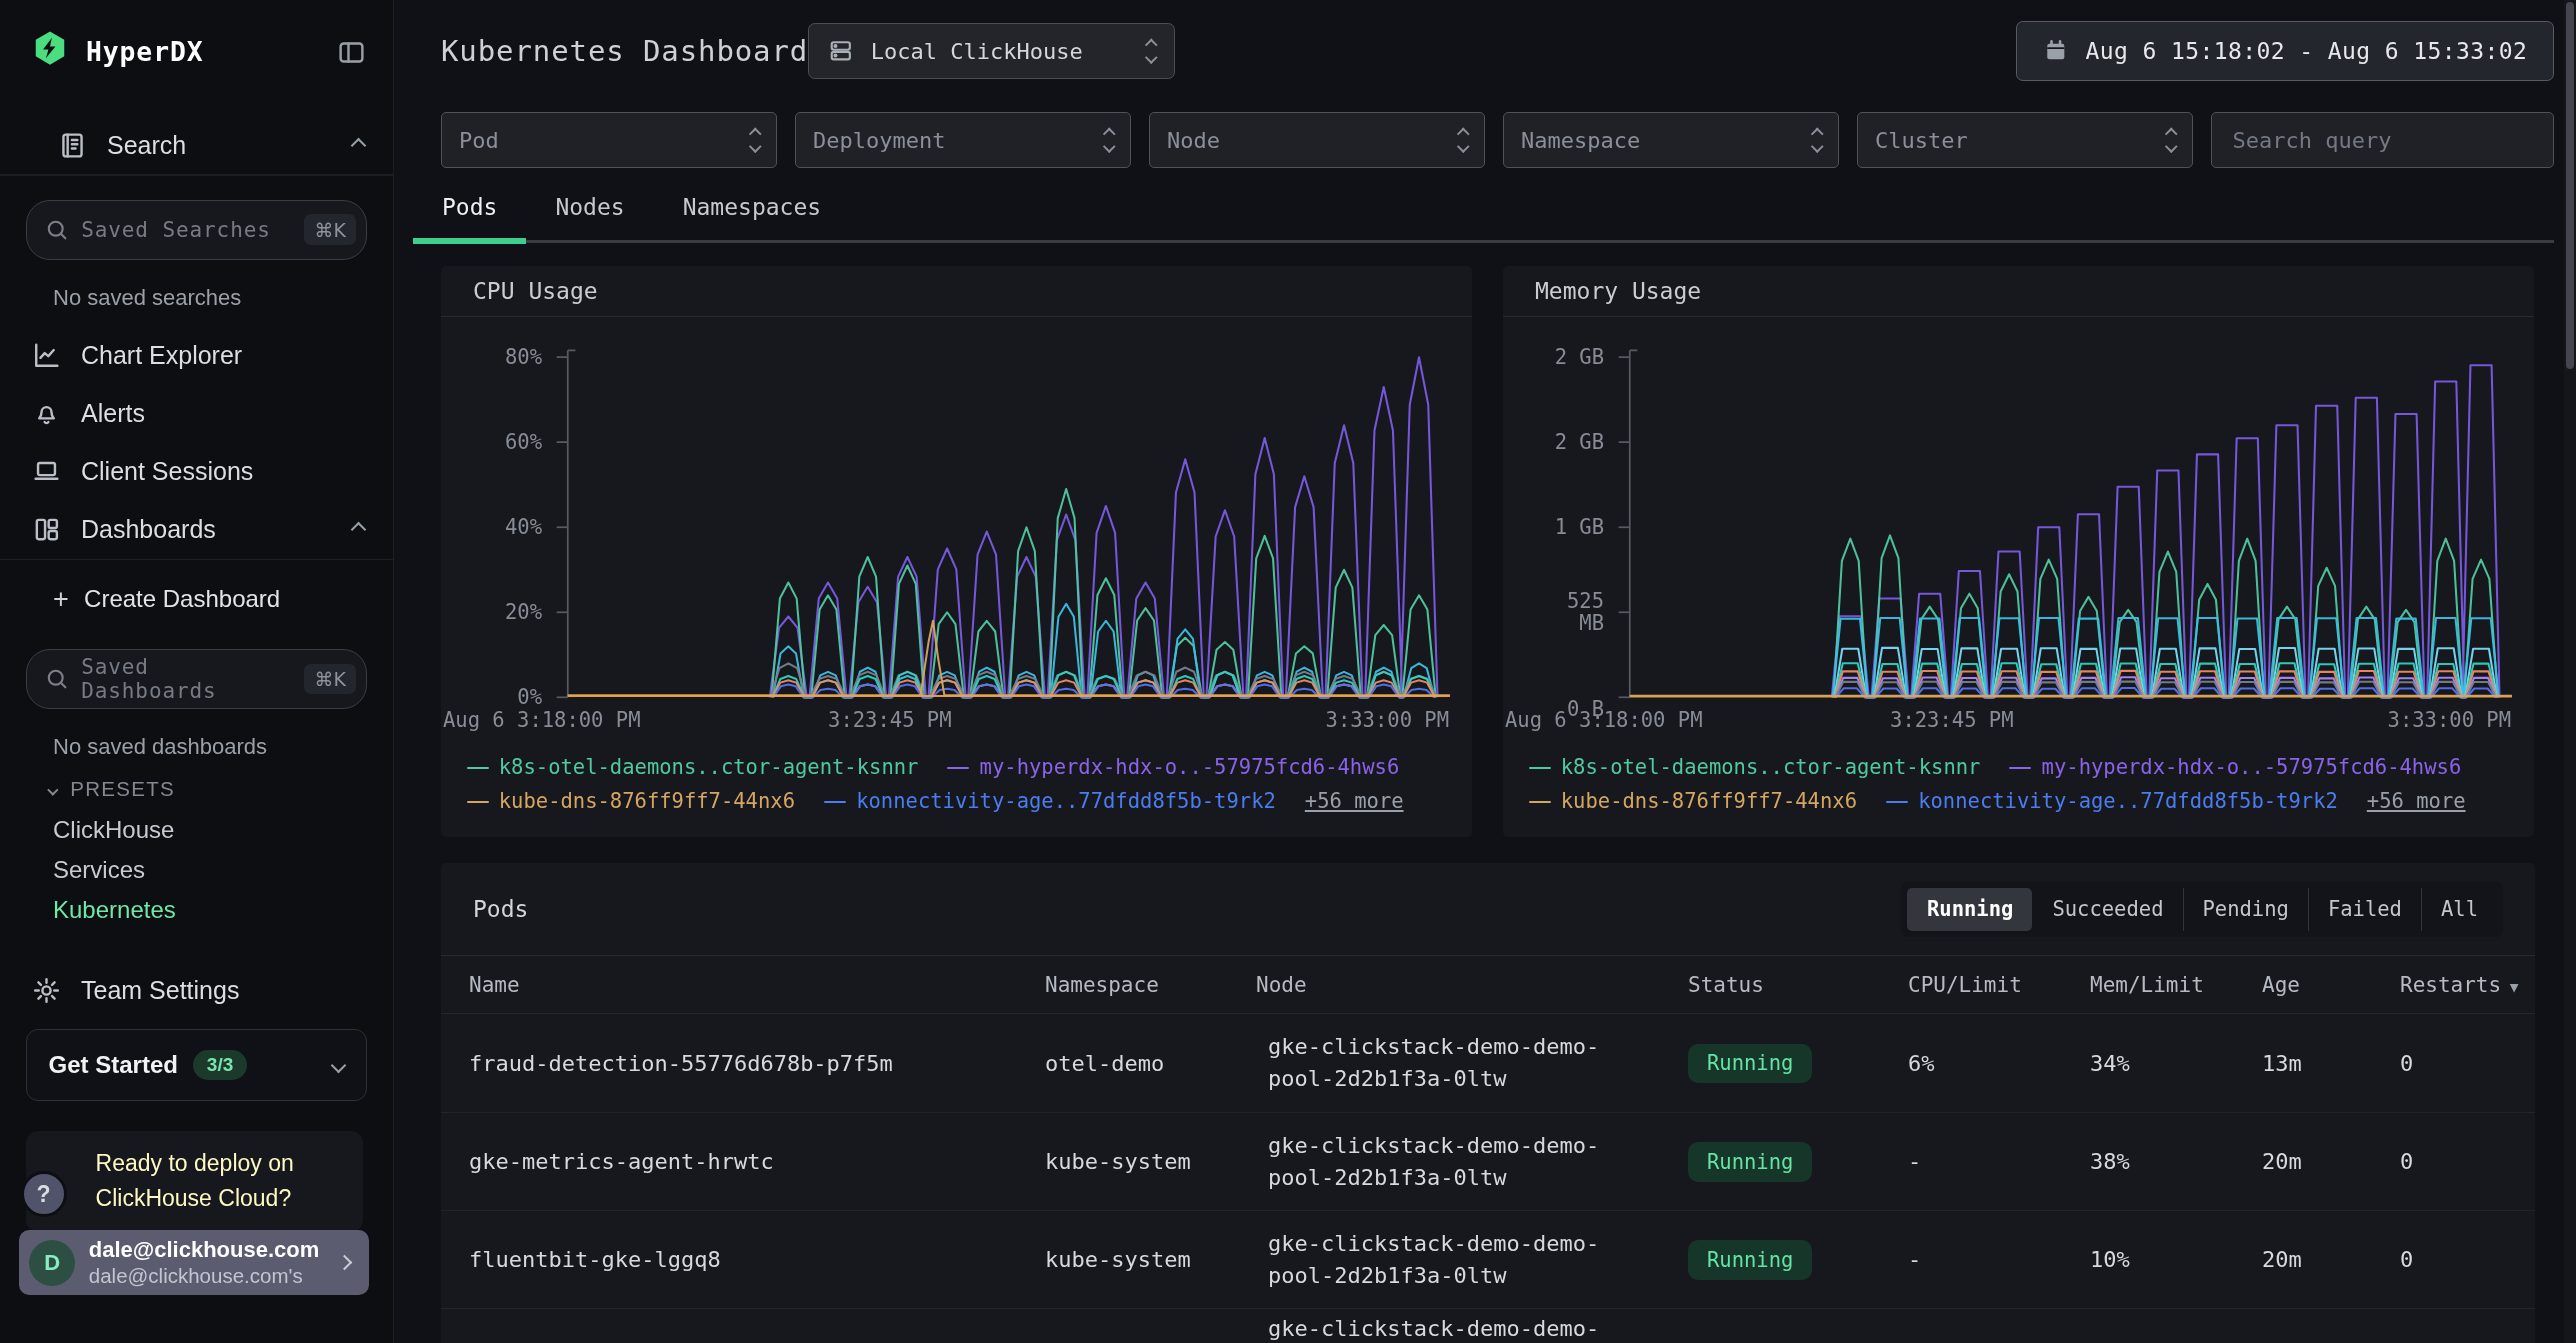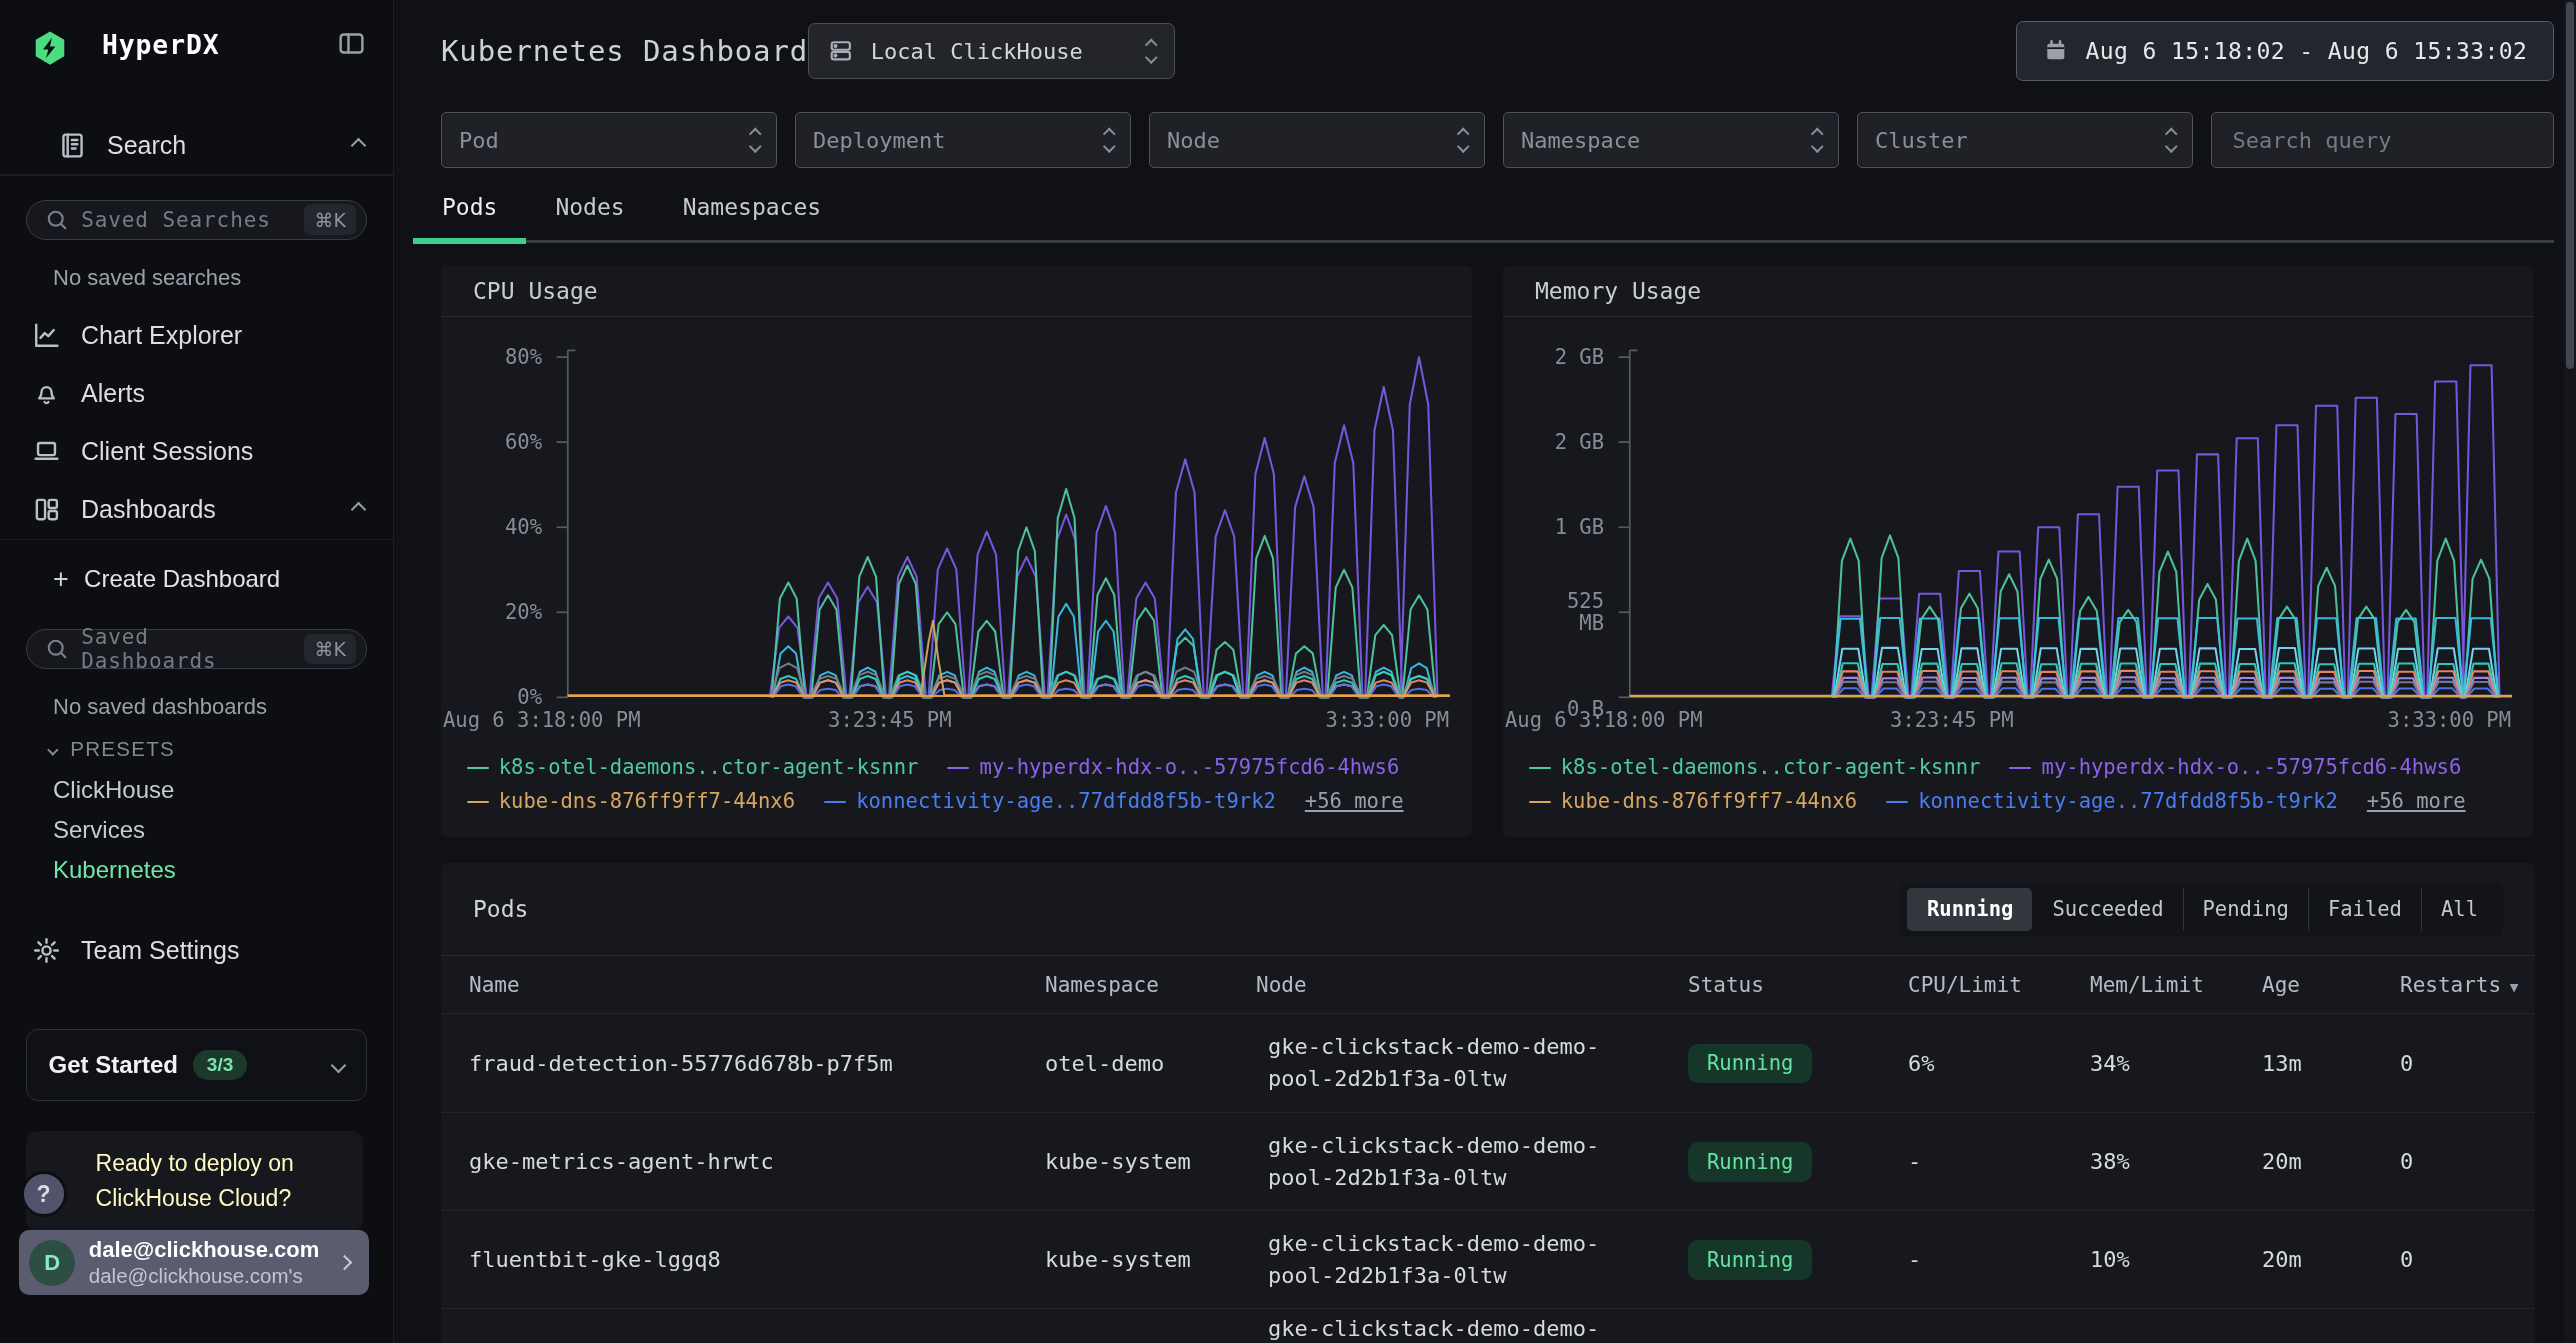--- a/index.html
+++ b/index.html
@@ -5,32 +5,32 @@
   * { box-sizing: border-box; margin: 0; padding: 0; }
   html,body { width:2576px; height:1343px; overflow:hidden; }
   body {
     background:#101116; color:#dfe2e6;
     font-family:"Liberation Sans","DejaVu Sans",sans-serif;
   }
   .app { display:flex; height:100%; }
 
   
   .sidebar { width:394px; min-width:394px; background:#0d0e12; border-right:1.7px solid #1e1f25; position:relative; }
-  .logo-row { display:flex; align-items:flex-start; gap:33px; padding:29px 27px 0 31px; }
+  .logo-row { display:flex; align-items:flex-end; gap:17px; padding:29px 27px 0 31px; }
   .logo-hex { width:38px; height:38px; display:flex; }
   .logo-text { flex:1; font:700 26.4px "DejaVu Sans Mono","Liberation Mono",monospace; color:#ffffff; letter-spacing:0.9px; }
   .collapse-btn { color:#9aa0a8; cursor:pointer; display:flex; }
 
   .nav-row { display:flex; align-items:center; gap:19px; padding:0 29px 0 31px; height:58px; font-size:25px; color:#dcdee3; cursor:pointer; }
   .nav-row .nav-ic { color:#b9bec7; display:flex; width:31px; justify-content:center; }
   .nav-row .grow { flex:1; }
   .search-row { margin-top:49px;margin-left:26px; }
   .divider { height:1.7px; background:#1d1e24; }
 
-  .pill-input { margin:24px 25.6px 0 25.6px; height:40px; border:1.7px solid #3a3d45; border-radius:24px; background:#16181d;
+  .pill-input { margin:24px 25.6px 0 25.6px; height:60px; border:1.7px solid #3a3d45; border-radius:24px; background:#16181d;
     display:flex; align-items:center; gap:12px; padding:0 10.2px 0 17px; color:#767b85; cursor:text; }
   .pill-input .ph { flex:1; font-family:"DejaVu Sans Mono","Liberation Mono",monospace; font-size:21px; letter-spacing:0.9px; }
   .pill-input .mag { display:flex; color:#7a7f89; }
   .kbd { background:#23262c; border-radius:6.8px; padding:4.3px 10.2px; font-size:19px; color:#8d929c; font-family:"DejaVu Sans",sans-serif; }
   .empty-note { margin:25.6px 0 0 53px; font-size:22px; color:#9aa0a9; }
   .nav-list { margin-top:15.3px; }
 
   .create-row { display:flex; align-items:center; gap:15.3px; padding-left:53px; height:51px; margin-top:13.6px; font-size:24px; color:#e2e4e8; cursor:pointer; }
   .plus-glyph { font-size:27px; color:#cfd3d9; line-height:1; }
 

